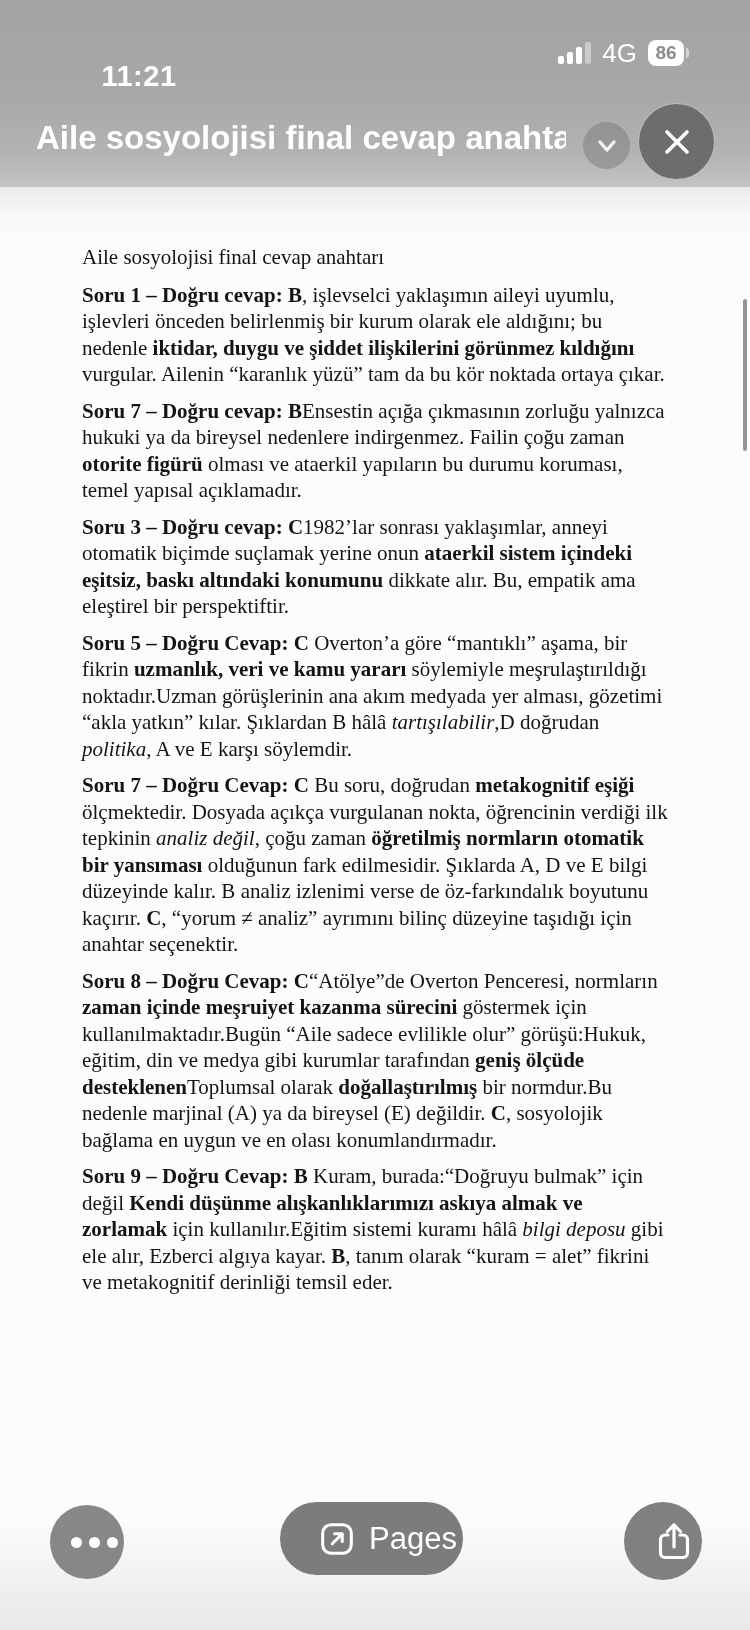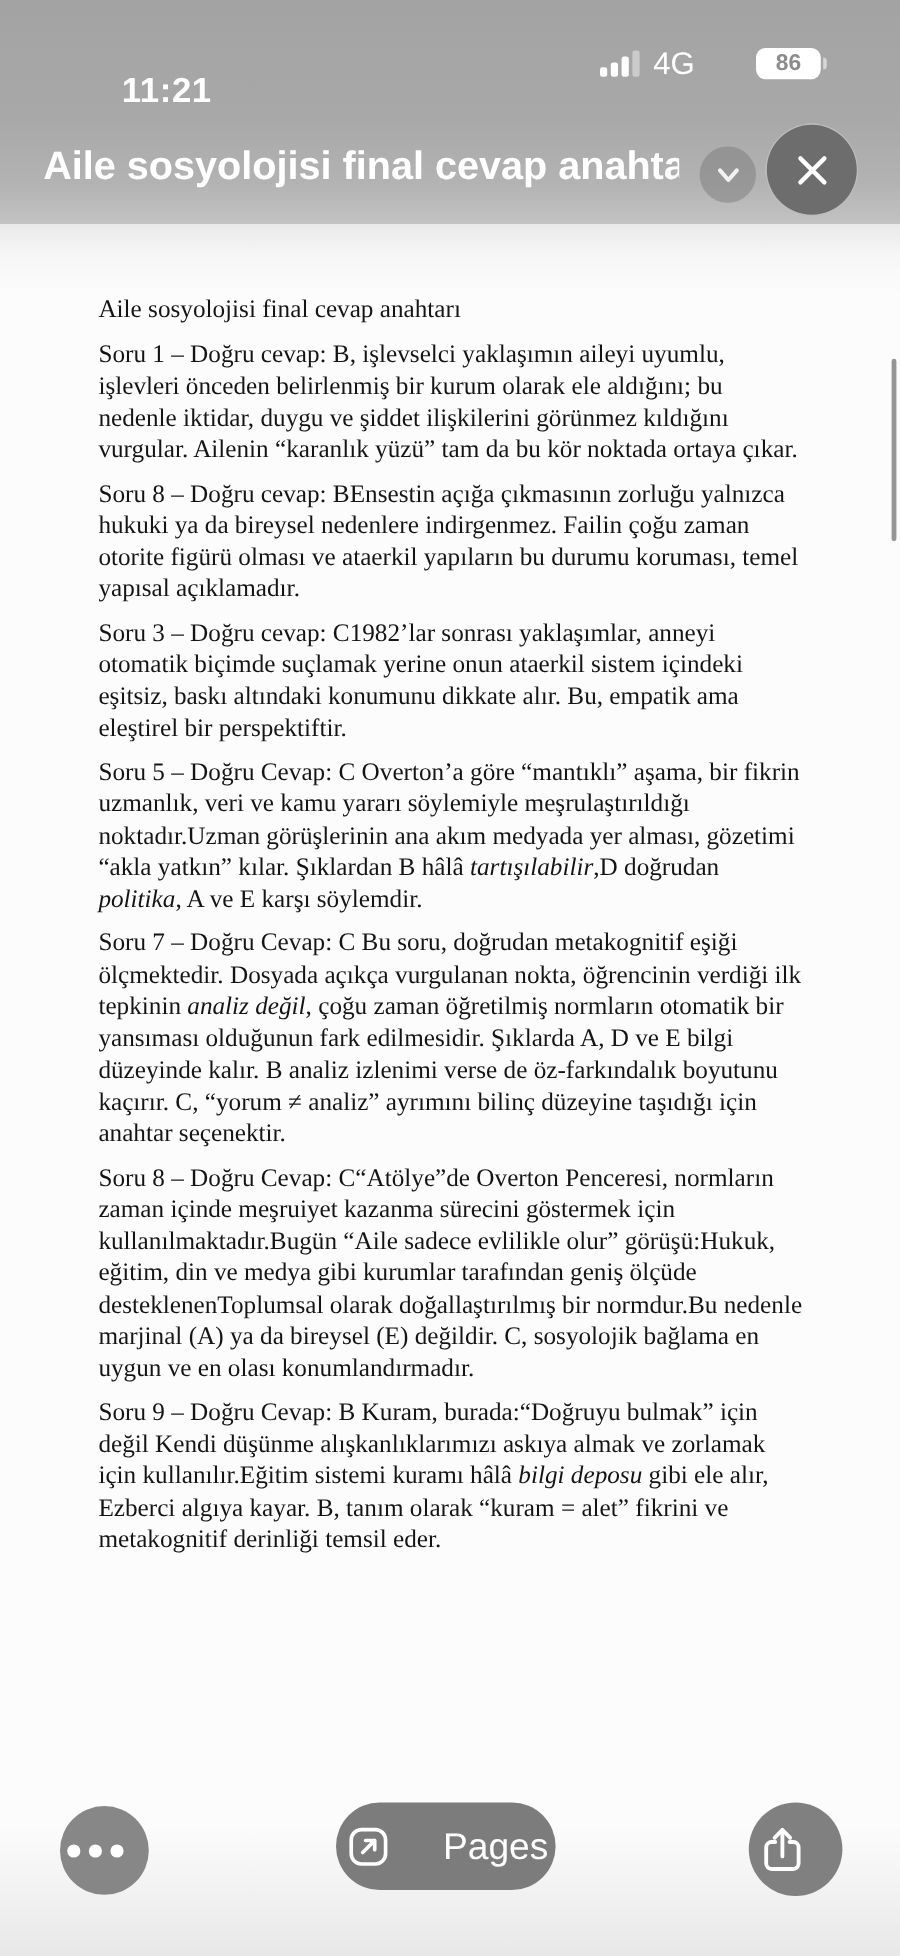--- a/index.html
+++ b/index.html
@@ -9,50 +9,50 @@
   .header{position:absolute;left:0;top:0;width:750px;height:187px;
     background:linear-gradient(180deg,#a3a3a3 0%,#a8a8a8 52%,#b3b3b3 82%,#c3c3c3 100%);}
   .status-time{position:absolute;left:84px;top:36px;width:110px;text-align:center;
     color:#fff;font-size:29px;font-weight:600;letter-spacing:.5px;margin-top:24px;}
   .status-right{position:absolute;right:66px;top:38px;display:flex;align-items:center;gap:11px;height:30px;}
   .signal{display:flex;align-items:flex-end;gap:3px;height:22px;}
   .signal .bar{width:6px;border-radius:2px;background:#fff;}
   .signal .b1{height:8px}.signal .b2{height:12px}.signal .b3{height:17px}
   .signal .b4{height:22px;background:rgba(255,255,255,.42)}
   .net{color:#fff;font-size:26px;font-weight:500;}
-  .battery{position:relative;width:54px;height:26px;background:#fff;border-radius:8px;
-    display:flex;align-items:center;justify-content:center;margin-left:40px;}
+  .battery{position:relative;width:36px;height:26px;background:#fff;border-radius:8px;
+    display:flex;align-items:center;justify-content:center;}
   .battery .pct{color:#8c8c8c;font-size:19px;font-weight:700;}
   .battery .nub{position:absolute;right:-5px;top:8px;width:3.5px;height:10px;border-radius:0 3px 3px 0;background:rgba(255,255,255,.55);}
 
   .nav-title{position:absolute;left:36px;top:119px;width:530px;color:#fff;font-size:33px;font-weight:600;
     white-space:nowrap;overflow:hidden;}
   .chev-btn{position:absolute;left:583px;top:122px;width:47px;height:47px;border:none;border-radius:50%;
     background:rgba(118,118,118,.45);display:flex;align-items:center;justify-content:center;padding:0;cursor:pointer;}
   .close-btn{position:absolute;left:638px;top:103px;width:77px;height:77px;border-radius:50%;
     background:#6d6d6d;border:1.5px solid rgba(255,255,255,.55);
     display:flex;align-items:center;justify-content:center;padding:0;cursor:pointer;}
 
   
   .page{position:absolute;left:0;top:187px;width:750px;height:1443px;
     background:linear-gradient(180deg,#eaeaea 0px,#f7f7f7 28px,#fcfcfc 60px);}
   .page::after{content:"";position:absolute;left:0;bottom:0;width:100%;height:110px;
     background:linear-gradient(180deg,rgba(190,190,190,0) 0%,rgba(185,185,185,.30) 100%);pointer-events:none;}
   .doc-text{position:absolute;left:82px;top:57px;width:590px;
     font-family:"Liberation Serif","DejaVu Serif",serif;font-size:21px;line-height:26.5px;color:#141414;}
   .doc-title{margin:0 0 11px 0;font-weight:400;}
   .para{margin:0 0 10px 0;}
-  .seg-b{font-weight:400;}
+  .seg-b{font-weight:700;}
   .seg-i{font-style:italic;}
 
   .scrollbar{position:absolute;right:3px;top:112px;width:4px;height:152px;border-radius:2px;
     background:rgba(85,85,85,.62);}
 
   
-  .fab{position:absolute;display:flex;align-items:center;justify-content:space-between;border:none;cursor:pointer;z-index:5;}
+  .fab{position:absolute;display:flex;align-items:center;justify-content:flex-end;border:none;cursor:pointer;z-index:5;}
   .more-btn{left:50px;top:1505px;width:74px;height:74px;border-radius:50%;background:rgba(125,125,125,.92);gap:7px;}
   .more-btn .dot{width:11px;height:11px;border-radius:50%;background:#fff;}
   .pages-btn{left:280px;top:1502px;width:183px;height:73px;border-radius:37px;background:rgba(116,116,116,.94);gap:11px;}
   .pages-btn .label{color:#fff;font-size:31px;font-weight:400;}
   .share-btn{left:624px;top:1502px;width:78px;height:78px;border-radius:50%;background:rgba(120,120,120,.94);}
 </style>
 </head>
 <body>
 
 <div class="screen">
@@ -90,21 +90,21 @@
         </svg>
       </span>
     </button>
   </div>
 
   <div class="page">
     <div class="doc-text">
       <p class="doc-title">Aile sosyolojisi final cevap anahtarı</p>
 
     <p class="para"><span class="seg-b">Soru 1 – Doğru cevap: B</span><span class="seg-r">, işlevselci yaklaşımın aileyi uyumlu, işlevleri önceden belirlenmiş bir kurum olarak ele aldığını; bu nedenle </span><span class="seg-b">iktidar, duygu ve şiddet ilişkilerini görünmez kıldığını</span><span class="seg-r"> vurgular. Ailenin “karanlık yüzü” tam da bu kör noktada ortaya çıkar.</span></p>
-        <p class="para"><span class="seg-b">Soru 8 – Doğru cevap: B</span><span class="seg-r">Ensestin açığa çıkmasının zorluğu yalnızca hukuki ya da bireysel nedenlere indirgenmez. Failin çoğu zaman </span><span class="seg-b">otorite figürü</span><span class="seg-r"> olması ve ataerkil yapıların bu durumu koruması, temel yapısal açıklamadır.</span></p>
+        <p class="para"><span class="seg-b">Soru 7 – Doğru cevap: B</span><span class="seg-r">Ensestin açığa çıkmasının zorluğu yalnızca hukuki ya da bireysel nedenlere indirgenmez. Failin çoğu zaman </span><span class="seg-b">otorite figürü</span><span class="seg-r"> olması ve ataerkil yapıların bu durumu koruması, temel yapısal açıklamadır.</span></p>
         <p class="para"><span class="seg-b">Soru 3 – Doğru cevap: C</span><span class="seg-r">1982’lar sonrası yaklaşımlar, anneyi otomatik biçimde suçlamak yerine onun </span><span class="seg-b">ataerkil sistem içindeki eşitsiz, baskı altındaki konumunu</span><span class="seg-r"> dikkate alır. Bu, empatik ama eleştirel bir perspektiftir.</span></p>
         <p class="para"><span class="seg-b">Soru 5 – Doğru Cevap: C</span><span class="seg-r"> Overton’a göre “mantıklı” aşama, bir fikrin </span><span class="seg-b">uzmanlık, veri ve kamu yararı</span><span class="seg-r"> söylemiyle meşrulaştırıldığı noktadır.Uzman görüşlerinin ana akım medyada yer alması, gözetimi “akla yatkın” kılar. Şıklardan B hâlâ </span><span class="seg-i">tartışılabilir</span><span class="seg-r">,D doğrudan </span><span class="seg-i">politika</span><span class="seg-r">, A ve E karşı söylemdir.</span></p>
         <p class="para"><span class="seg-b">Soru 7 – Doğru Cevap: C</span><span class="seg-r"> Bu soru, doğrudan </span><span class="seg-b">metakognitif eşiği</span><span class="seg-r"> ölçmektedir. Dosyada açıkça vurgulanan nokta, öğrencinin verdiği ilk tepkinin </span><span class="seg-i">analiz değil</span><span class="seg-r">, çoğu zaman </span><span class="seg-b">öğretilmiş normların otomatik bir yansıması</span><span class="seg-r"> olduğunun fark edilmesidir. Şıklarda A, D ve E bilgi düzeyinde kalır. B analiz izlenimi verse de öz-farkındalık boyutunu kaçırır. </span><span class="seg-b">C</span><span class="seg-r">, “yorum ≠ analiz” ayrımını bilinç düzeyine taşıdığı için anahtar seçenektir.</span></p>
         <p class="para"><span class="seg-b">Soru 8 – Doğru Cevap: C</span><span class="seg-r">“Atölye”de Overton Penceresi, normların </span><span class="seg-b">zaman içinde meşruiyet kazanma sürecini</span><span class="seg-r"> göstermek için kullanılmaktadır.Bugün “Aile sadece evlilikle olur” görüşü:Hukuk, eğitim, din ve medya gibi kurumlar tarafından </span><span class="seg-b">geniş ölçüde desteklenen</span><span class="seg-r">Toplumsal olarak </span><span class="seg-b">doğallaştırılmış</span><span class="seg-r"> bir normdur.Bu nedenle marjinal (A) ya da bireysel (E) değildir. </span><span class="seg-b">C</span><span class="seg-r">, sosyolojik bağlama en uygun ve en olası konumlandırmadır.</span></p>
         <p class="para"><span class="seg-b">Soru 9 – Doğru Cevap: B</span><span class="seg-r"> Kuram, burada:“Doğruyu bulmak” için değil </span><span class="seg-b">Kendi düşünme alışkanlıklarımızı askıya almak ve zorlamak</span><span class="seg-r"> için kullanılır.Eğitim sistemi kuramı hâlâ </span><span class="seg-i">bilgi deposu</span><span class="seg-r"> gibi ele alır, Ezberci algıya kayar. </span><span class="seg-b">B</span><span class="seg-r">, tanım olarak “kuram = alet” fikrini ve metakognitif derinliği temsil eder.</span></p>
       </div>
     <div class="scrollbar"></div>
   </div>
 
   <button class="fab more-btn">

